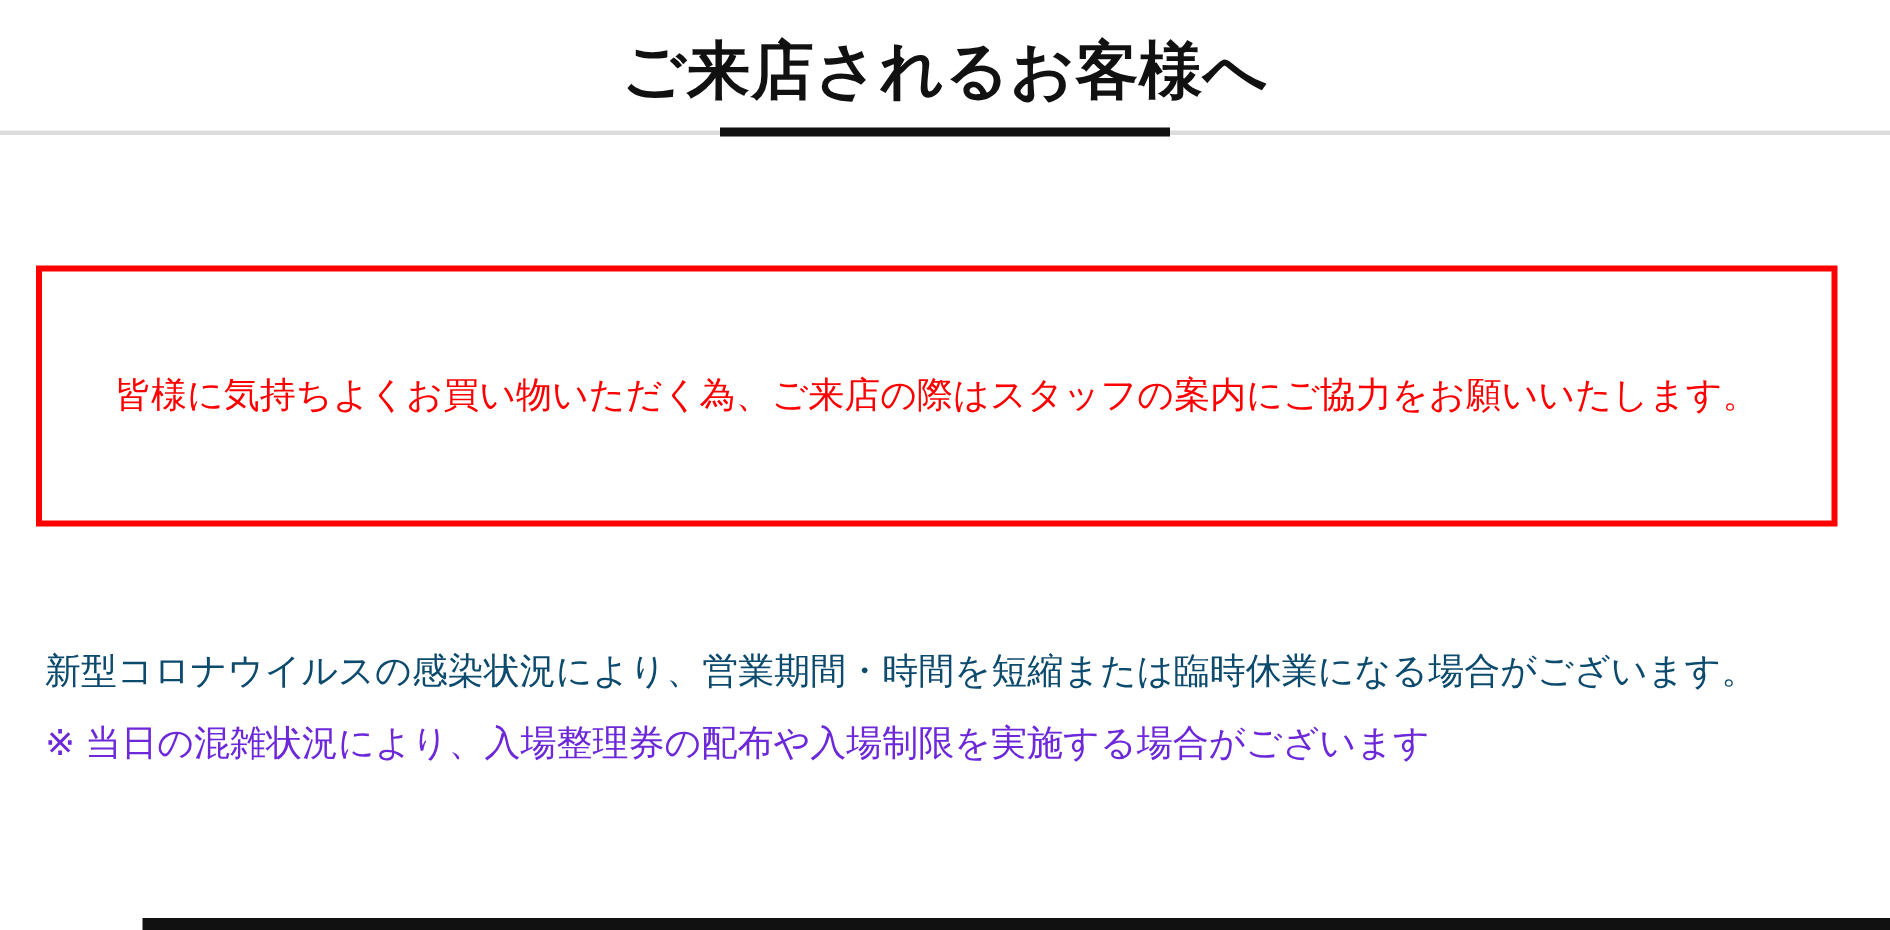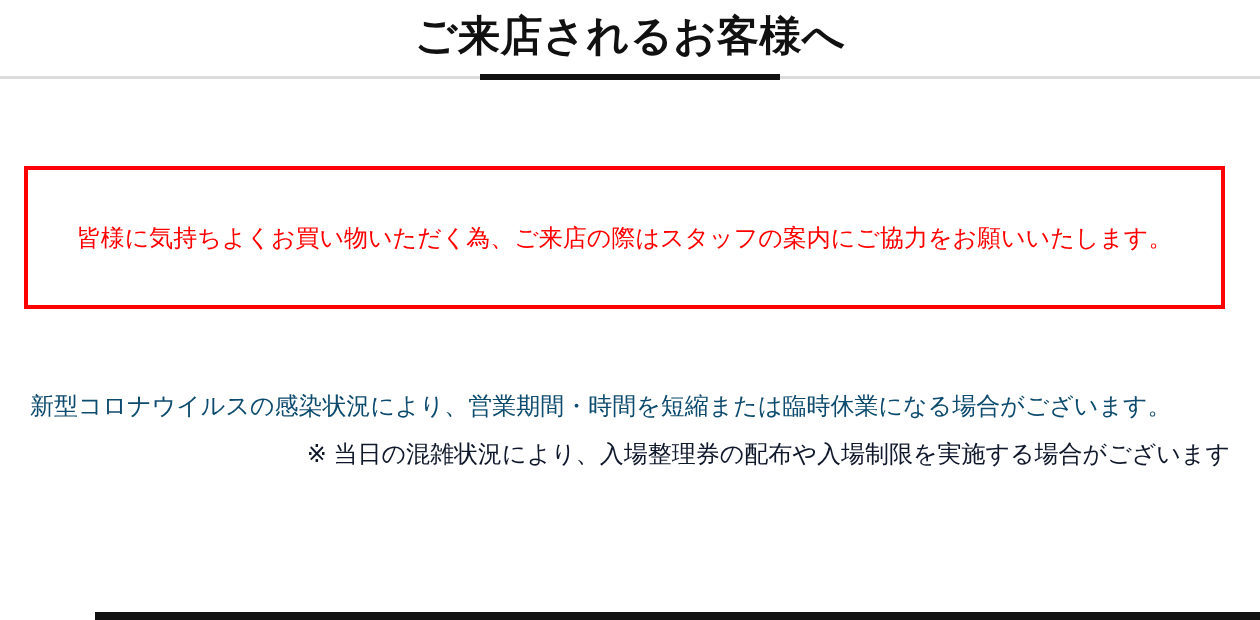--- a/index.html
+++ b/index.html
@@ -9,21 +9,21 @@
     height: 620px;
     position: relative;
     background: #ffffff;
     overflow: hidden;
     font-family: "Liberation Sans", "DejaVu Sans", sans-serif;
   }
 
   
   .page-header h1 {
     margin: 0;
-    padding-top: 12px;
+    padding-top: 23px;
     text-align: center;
     font-size: 42px;
     line-height: 48px;
     font-weight: bold;
     letter-spacing: 0.5px;
     color: #111111;
   }
   .title-divider {
     position: relative;
     height: 6px;
@@ -43,21 +43,21 @@
     transform: translateX(-50%);
     top: 0;
     width: 300px;
     height: 6px;
     background: #111111;
   }
 
   
   .notice-box {
     margin: 86px 35px 0 24px;
-    height: 143px;
+    height: 174px;
     border: 4px solid #ff0000;
     display: flex;
     align-items: center;
     justify-content: center;
   }
   .notice-box p {
     margin: 0;
     font-size: 24px;
     line-height: 32px;
     color: #ff0000;
@@ -69,22 +69,21 @@
     margin: 73px 30px 0 30px;
   }
   .body-text p {
     margin: 0;
     font-size: 24px;
     line-height: 48px;
     color: #0c4a6e;
     white-space: nowrap;
   }
   .body-text p.red-note {
-    color: #0f172a;
-    text-align: right;
+    color: #6d28d9;
   }
 
   
   .footer-bar {
     position: absolute;
     bottom: 0;
     left: 95px;
     right: 0;
     height: 8px;
     background: #111111;

